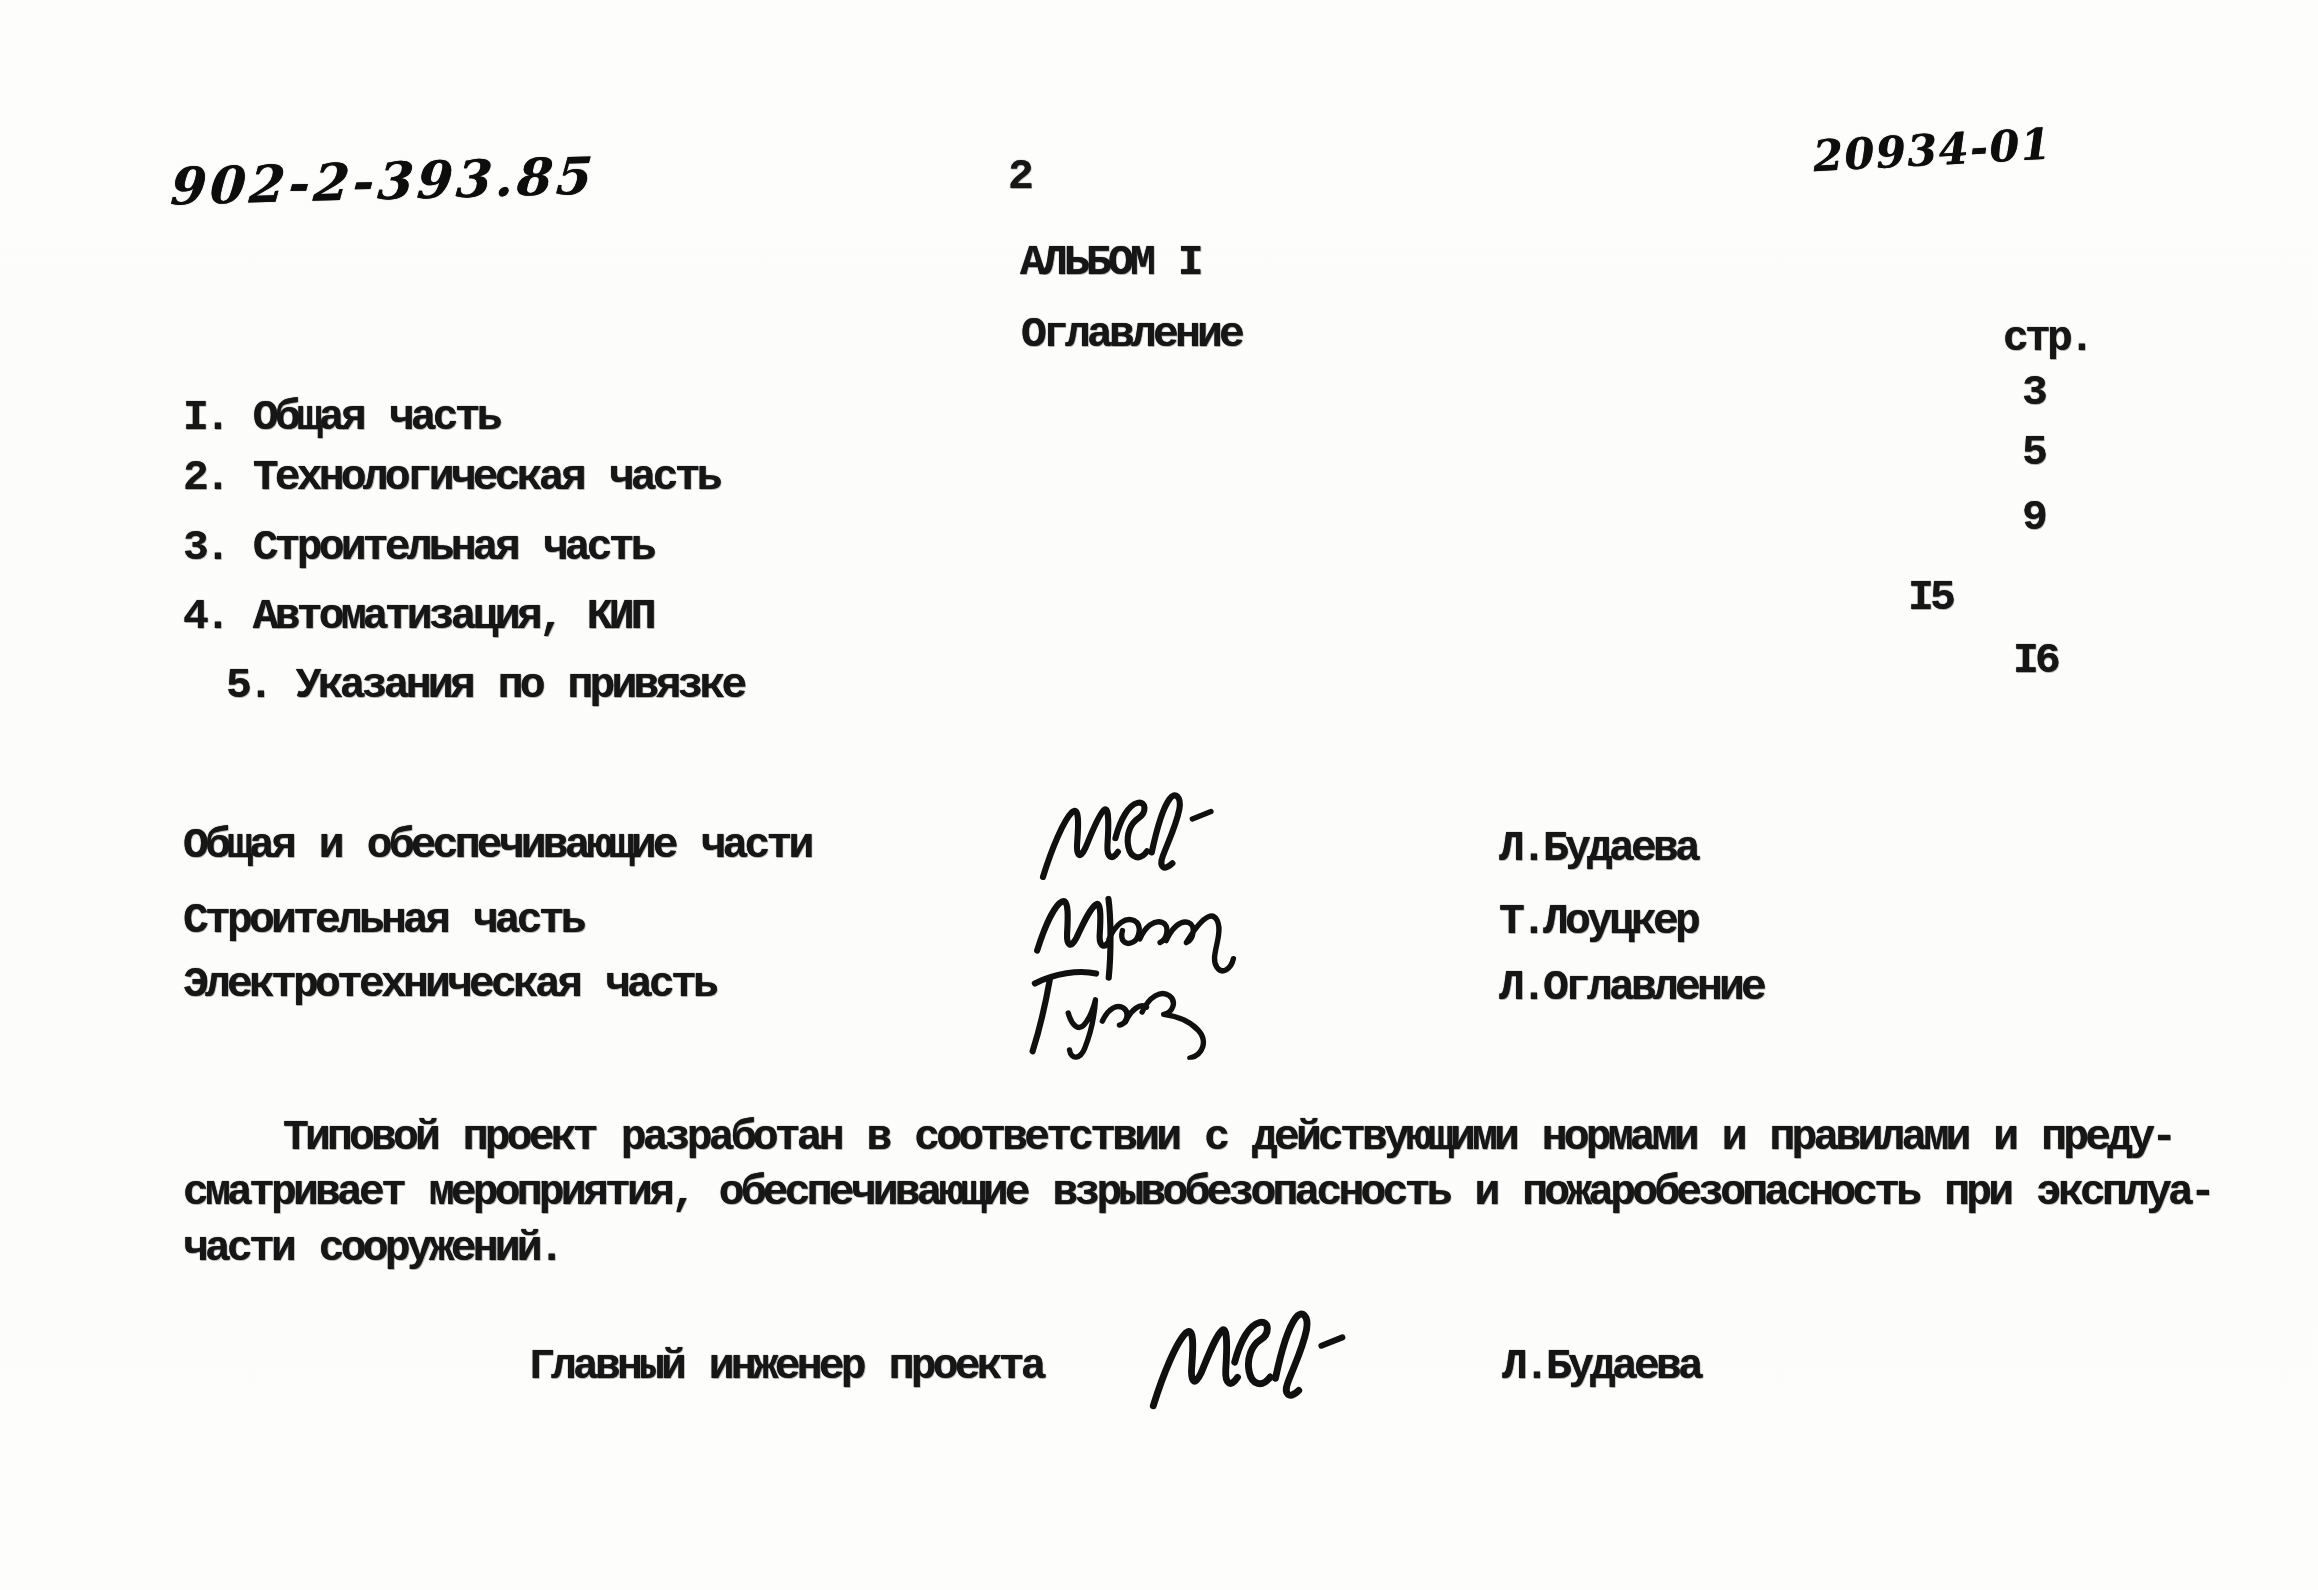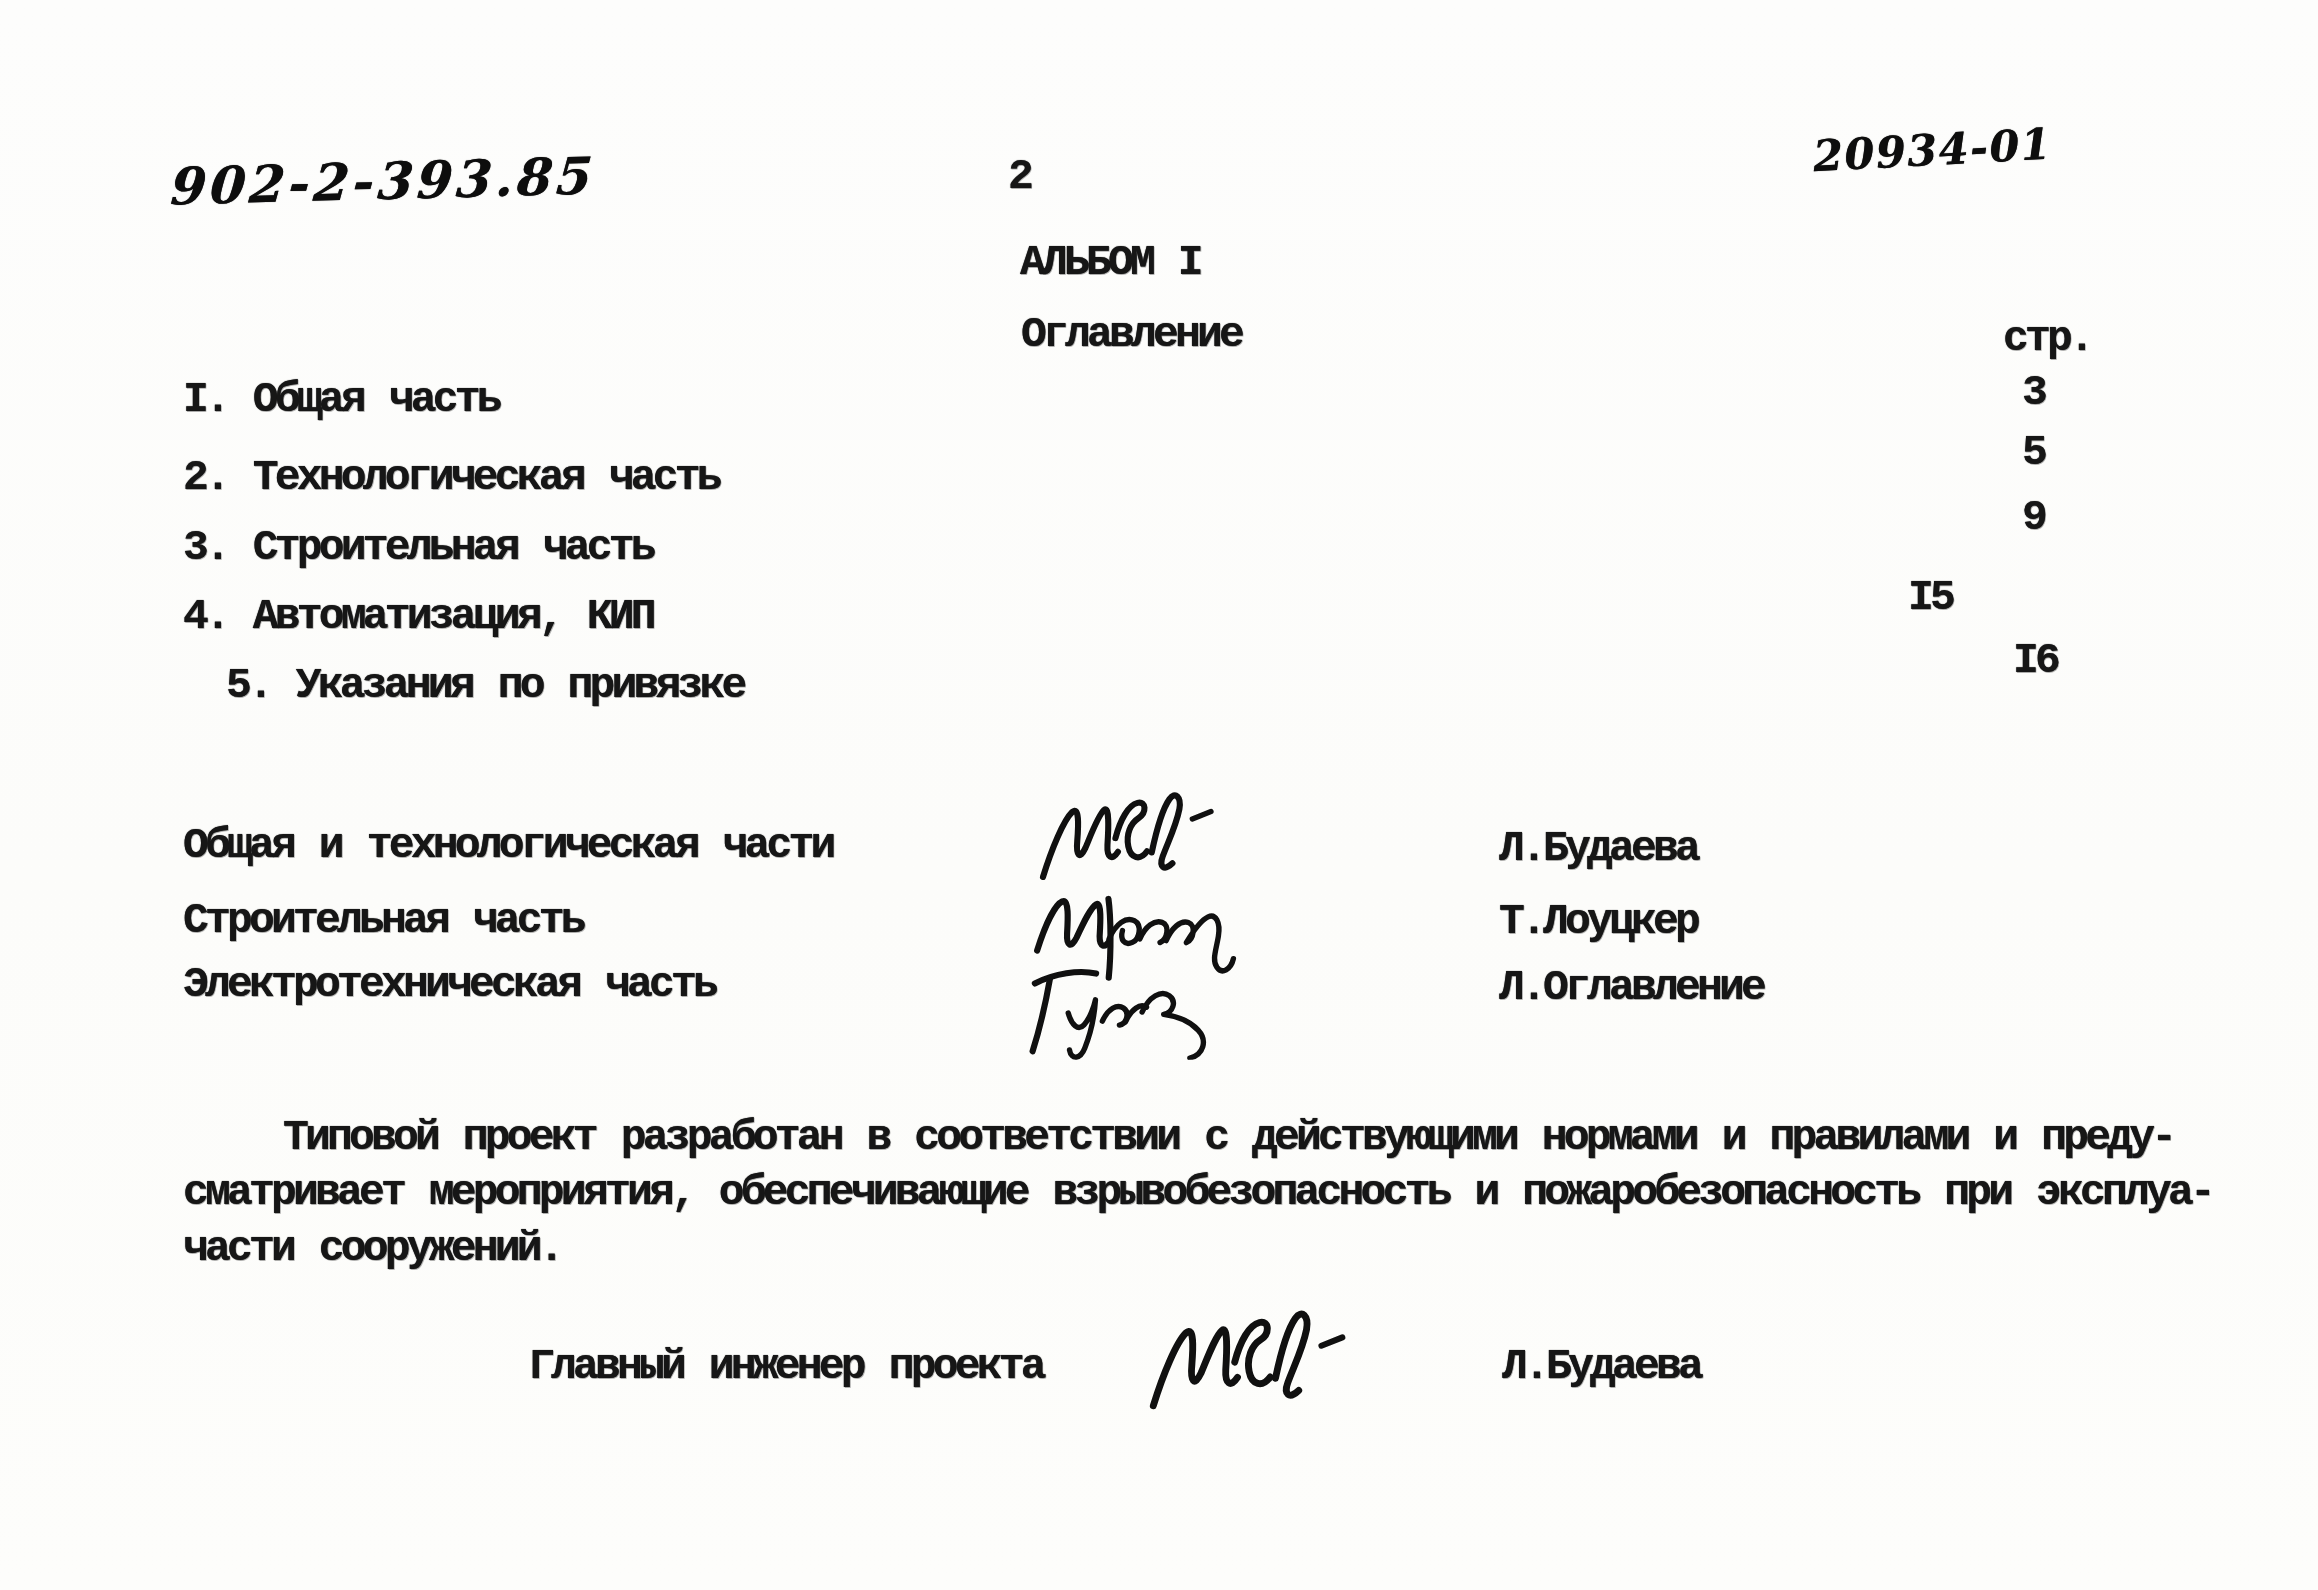--- a/index.html
+++ b/index.html
@@ -36,21 +36,21 @@
     text-shadow: 0 0 0.8px rgba(0,0,0,0.9);
   }
   .hw-code   { left: 171px; top: 151px; font-size: 51px; letter-spacing: 3.8px; transform: rotate(-1.5deg) skewX(-6deg); }
   .hw-docnum { left: 1813px; top: 125px; font-size: 43px; letter-spacing: 1.5px; transform: rotate(-3deg); }
 
   .page-num   { left: 1008px; top: 155px; }
   .album      { left: 1020px; top: 241px; }
   .toc-title  { left: 1021px; top: 313px; }
   .str-label  { left: 2003px; top: 317px; }
 
-  .toc-item-0 { left: 183px; top: 378px; text-align: right; }
+  .toc-item-0 { left: 183px; top: 396px; text-align: right; }
   .toc-item-1 { left: 183px; top: 456px; }
   .toc-item-2 { left: 183px; top: 526px; }
   .toc-item-3 { left: 183px; top: 595px; }
   .toc-item-4 { left: 183px; top: 664px; margin-left: 43px; }
   .toc-page-0 { left: 2022px; top: 371px; }
   .toc-page-1 { left: 2022px; top: 431px; }
   .toc-page-2 { left: 2022px; top: 496px; }
   .toc-page-3 { left: 1908px; top: 576px; }
   .toc-page-4 { left: 2013px; top: 639px; }
 
@@ -103,21 +103,21 @@
     <div class="typed toc-item-4">5. Указания по привязке</div>
     <div class="typed toc-page-0">3</div>
     <div class="typed toc-page-1">5</div>
     <div class="typed toc-page-2">9</div>
     <div class="typed toc-page-3">I5</div>
     <div class="typed toc-page-4">I6</div>
   </div>
 
 
   <div>
-    <div class="typed author-sec-0">Общая и технологическая части</div>
+    <div class="typed author-sec-0">Общая и обеспечивающие части</div>
     <div class="sig sig-1">
       <svg width="181" height="88" viewBox="0 0 235 115">
         <path stroke-width="8" d="M6,106 C20,70 38,34 50,24 C60,16 57,42 54,62 C51,80 55,88 64,72 C74,52 84,30 92,24 C99,19 96,48 93,70 C91,86 97,92 106,80"></path>
         <path stroke-width="8" d="M104,62 C112,38 124,20 136,18 C148,16 147,32 136,38 C125,44 118,58 120,74 C122,90 134,94 144,82"></path>
         <path stroke-width="8" d="M150,84 C158,56 168,28 178,16 C186,6 194,14 190,30 C184,52 172,72 164,90 C158,103 164,110 176,100"></path>
         <path stroke-width="7" d="M206,44 L231,36"></path>
       </svg>
     </div>
     <div class="typed author-name-0">Л.Будаева</div>
   </div>

